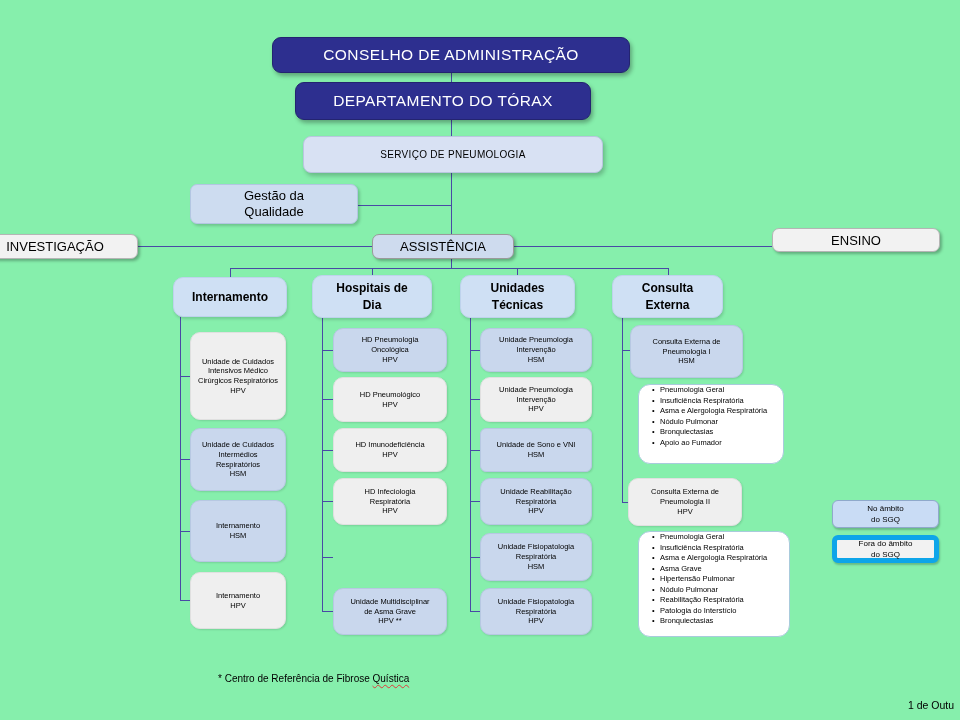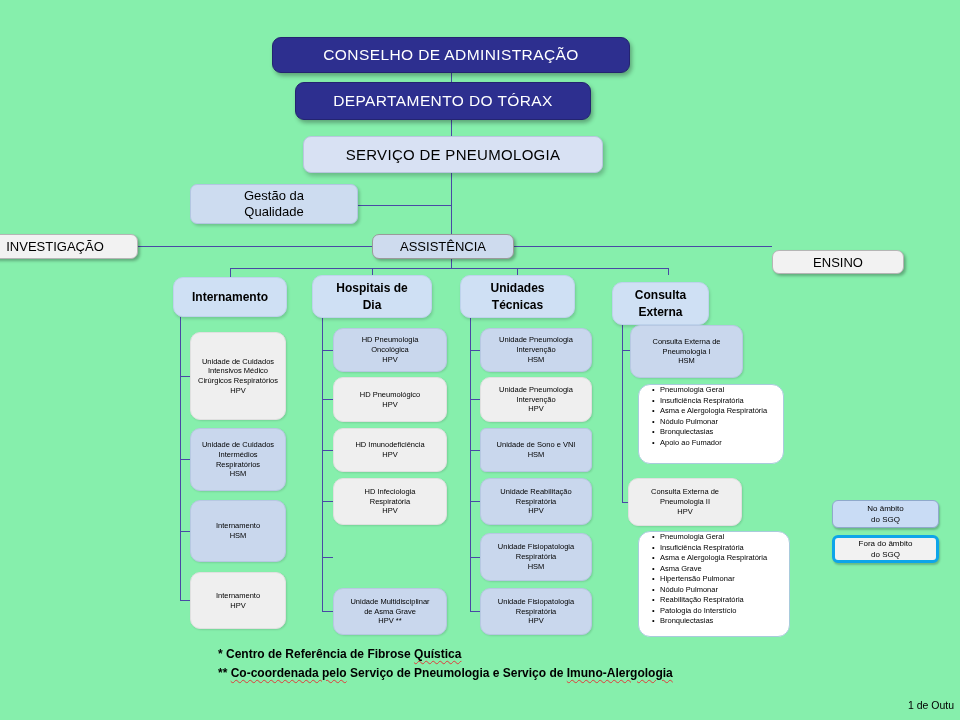--- a/index.html
+++ b/index.html
@@ -11,21 +11,21 @@
   
   .navy-box{
     background:#2D2F8F;color:#fff;border:1px solid #232470;border-radius:9px;
     display:flex;align-items:center;justify-content:center;text-align:center;
     font-size:15.5px;letter-spacing:.4px;box-shadow:2px 3px 4px rgba(0,0,0,.30);
   }
   
   .light-box{
     background:#D8E1F3;border:1px solid #b9c6df;border-radius:8px;
     display:flex;align-items:center;justify-content:center;text-align:center;
-    font-size:15px;letter-spacing:.3px;box-shadow:2px 3px 4px rgba(0,0,0,.22);
+    font-size:10px;letter-spacing:.3px;box-shadow:2px 3px 4px rgba(0,0,0,.22);
   }
   .soft-box{
     background:#CDDCF0;border:1px solid #b3c6e2;border-radius:7px;
     display:flex;align-items:center;justify-content:center;text-align:center;
     font-size:13px;line-height:1.25;white-space:pre-line;box-shadow:2px 2px 3px rgba(0,0,0,.18);
   }
   .band-gray{
     background:#F2F2F2;border:1px solid #b5b5b5;border-radius:7px;
     display:flex;align-items:center;justify-content:center;text-align:center;
     font-size:13px;box-shadow:2px 2px 3px rgba(0,0,0,.28);
@@ -55,24 +55,24 @@
   }
   .bullets ul{margin:0;padding:0;list-style:none;text-align:left;}
   .bullets li{position:relative;padding-left:9px;}
   .bullets li::before{content:"•";position:absolute;left:1px;top:0;}
   .legend-box{
     border-radius:6px;display:flex;align-items:center;justify-content:center;
     text-align:center;font-size:8px;line-height:1.4;white-space:pre-line;
     box-shadow:1px 2px 2px rgba(0,0,0,.22);
   }
   .legend-box.in{background:#C9DCF5;border:1px solid #8fa9cb;}
-  .legend-box.out{background:#F2F2F2;border:3px solid #0ea5e9;}
+  .legend-box.out{background:#F2F2F2;border:5px solid #0ea5e9;}
   .line-h{position:absolute;height:1px;background:#4949A5;}
   .line-v{position:absolute;width:1px;background:#4949A5;}
-  .footnote{font-size:12px;font-weight:bold;line-height:1.55;white-space:nowrap;}
+  .footnote{font-size:10px;font-weight:normal;line-height:1.55;white-space:nowrap;margin-top:26px;}
   .wavy{
     text-decoration:underline;text-decoration-style:wavy;text-decoration-color:#e03a3a;
     text-decoration-thickness:1px;text-underline-offset:2px;
   }
   .date-note{font-size:10.5px;white-space:nowrap;}
 </style>
 </head>
 <body>
 
 <div class="chart">
@@ -114,28 +114,28 @@
   <div class="line-h" style="left:622px;top:502px;width:6px;"></div>
 
   <div class="abs navy-box" style="left:272px;top:37px;width:358px;height:36px;">CONSELHO DE ADMINISTRAÇÃO</div>
   <div class="abs navy-box" style="left:295px;top:82px;width:296px;height:38px;">DEPARTAMENTO DO TÓRAX</div>
   <div class="abs light-box" style="left:303px;top:136px;width:300px;height:37px;">SERVIÇO DE PNEUMOLOGIA</div>
   <div class="abs soft-box" style="left:190px;top:184px;width:168px;height:40px;">Gestão da
 Qualidade</div>
 
   <div class="abs band-gray" style="left:-28px;top:234px;width:166px;height:25px;">INVESTIGAÇÃO</div>
   <div class="abs band-blue" style="left:372px;top:234px;width:142px;height:25px;">ASSISTÊNCIA</div>
-  <div class="abs band-gray" style="left:772px;top:250px;width:132px;height:24px;">ENSINO</div>
+  <div class="abs band-gray" style="left:772px;top:228px;width:168px;height:24px;">ENSINO</div>
 
   <div class="abs col-header" style="left:173px;top:277px;width:114px;height:40px;">Internamento</div>
   <div class="abs col-header" style="left:312px;top:275px;width:120px;height:43px;">Hospitais de
 Dia</div>
   <div class="abs col-header" style="left:460px;top:275px;width:115px;height:43px;">Unidades
 Técnicas</div>
-  <div class="abs col-header" style="left:612px;top:282px;width:97px;height:43px;">Consulta
+  <div class="abs col-header" style="left:612px;top:275px;width:111px;height:43px;">Consulta
 Externa</div>
 
   <div class="abs obox out" style="left:190px;top:332px;width:96px;height:88px;">Unidade de Cuidados
 Intensivos Médico
 Cirúrgicos Respiratórios
 HPV</div>
   <div class="abs obox in" style="left:190px;top:428px;width:96px;height:63px;">Unidade de Cuidados
 Intermédios
 Respiratórios
 HSM</div>
@@ -206,18 +206,17 @@
       </ul>
   </div>
 
   <div class="abs legend-box in" style="left:832px;top:500px;width:107px;height:28px;">No âmbito
 do SGQ</div>
   <div class="abs legend-box out" style="left:832px;top:535px;width:107px;height:28px;">Fora do âmbito
 do SGQ</div>
 
   <div class="abs footnote" style="left:218px;top:645px;">
     <div><span>* Centro de Referência de Fibrose </span><span class="wavy">Quística</span></div>
-    <div><span>** </span><span class="wavy">Co-coordenada pelo</span><span> Serviço de Pneumologia e Serviço de </span><span class="wavy">Imuno-Alergologia</span></div>
   </div>
 
   <div class="abs date-note" style="left:908px;top:699px;">1 de Outu</div>
 
 </div>
 
 </body></html>

